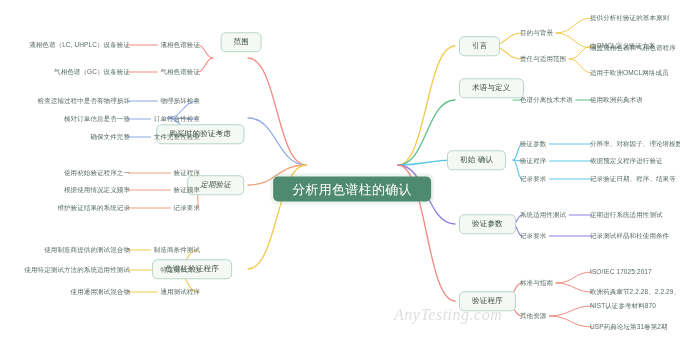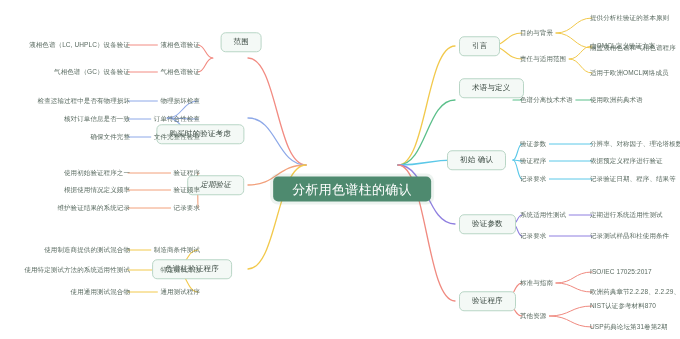--- a/index.html
+++ b/index.html
@@ -206,14 +206,15 @@
       <div class="node lvl3 align-left" style="left: 590px; top: 236px;">记录测试样品和柱使用条件</div>
       <div class="node lvl1 align-left" style="left: 459px; top: 301px;">验证程序</div>
       <div class="node lvl2 align-left" style="left: 520px; top: 283px;">标准与指南</div>
       <div class="node lvl3 align-left" style="left: 590px; top: 272px;">ISO/IEC 17025:2017</div>
       <div class="node lvl3 align-left" style="left: 590px; top: 292px;">欧洲药典章节2.2.28、2.2.29、2.2.46</div>
       <div class="node lvl2 align-left" style="left: 520px; top: 316px;">其他资源</div>
       <div class="node lvl3 align-left" style="left: 590px; top: 306px;">NIST认证参考材料870</div>
       <div class="node lvl3 align-left" style="left: 590px; top: 327px;">USP药典论坛第31卷第2期</div>
     </div>
   <div id="watermark">
+    <div class="wm-en">AnyTesting.com</div>
   </div>
 </div>
 
 </body></html>

